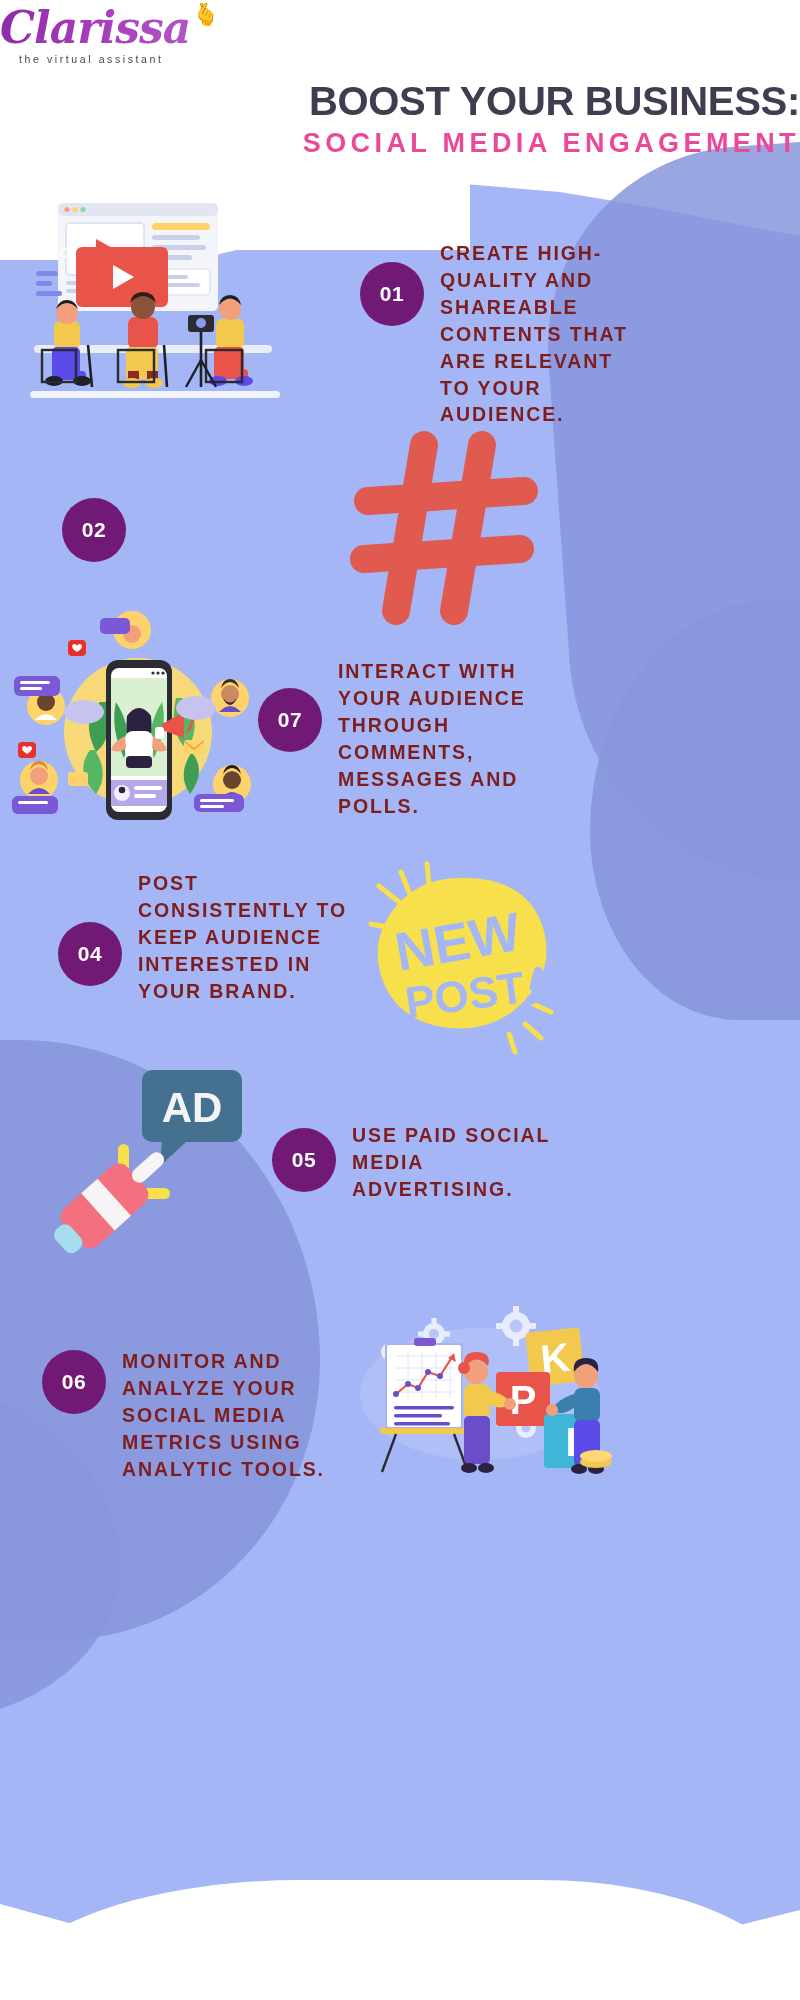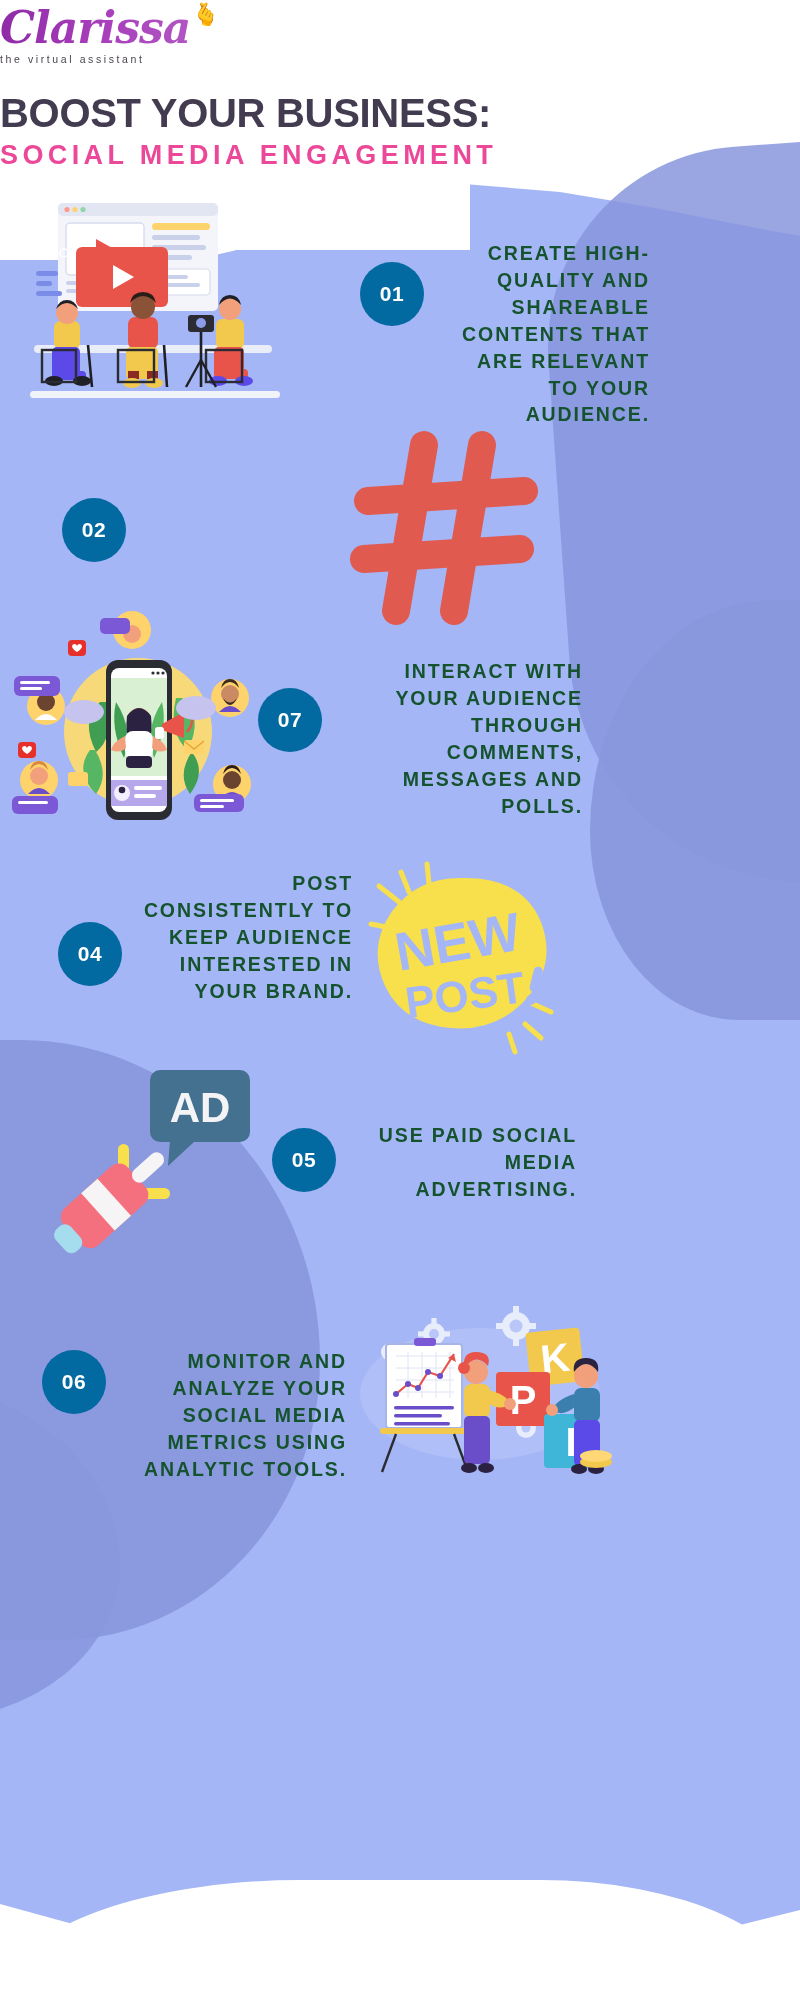--- a/index.html
+++ b/index.html
@@ -65,47 +65,46 @@
   .logo-script {
     font-family:"DejaVu Serif", serif;
     font-size:44px; font-style:italic; font-weight:700;
     color:#9b2fae; letter-spacing:-1px; line-height:1;
     background:linear-gradient(90deg,#8e2ba6 0%,#a53bb8 45%,#b255c4 100%);
     -webkit-background-clip:text; background-clip:text; color:transparent;
   }
   .logo-hand { position:absolute; right:-4px; top:-4px; font-size:22px; }
   .logo-tag {
     font-size:10.5px; letter-spacing:2.6px; color:#4a4450;
-    margin-top:3px; font-weight:400;
-  }
-
-  .title-block { position:absolute; left:0; top:92px; width:800px; text-align:left; z-index:30; }
+    margin-top:3px; font-weight:400;margin-left:19px;
+  }
+
+  .title-block { position:absolute; left:0; top:80px; width:800px; text-align:right; z-index:30; }
   .title-main {
     font-size:40px; font-weight:700; color:#433b4f;
     letter-spacing:-0.3px; line-height:1.05;
   }
   .title-sub {
     font-size:27px; font-weight:700; color:#ec4899;
     letter-spacing:4.4px; margin-top:7px; line-height:1.1;
   }
 
   
   .step { position:absolute; z-index:25; }
   .badge {
     width:64px; height:64px; border-radius:50%;
-    background:#0369a1; color:#ffffff;
+    background:#701a75; color:#ffffff;
     display:flex; align-items:center; justify-content:center;
     font-size:21px; font-weight:700; letter-spacing:.5px;
     flex:0 0 64px;
   }
   .step-text {
-    color:#14532d; font-weight:700; font-size:19.5px;
+    color:#7f1d1d; font-weight:700; font-size:19.5px;
     letter-spacing:1.9px; line-height:1.38;
     text-transform:uppercase;
-    text-align:right;
   }
 
   
   #step1 { left:360px; top:240px; width:290px; display:flex; gap:16px; align-items:flex-start; }
   #step1 .badge { margin-top:22px; }
   #step1 .step-text { width:215px; }
 
   #step2 { left:62px; top:478px; width:310px; display:flex; gap:16px; align-items:flex-start; }
   #step2 .badge { margin-top:20px; }
   #step2 .step-text { width:190px; }
@@ -130,21 +129,21 @@
   .gfx { position:absolute; z-index:20; }
 
   
   #hashtag { left:358px; top:435px; width:180px; height:190px; }
   #hashtag svg { width:100%; height:100%; }
 
   
   #newpost { left:365px; top:862px; width:200px; height:200px; }
 
   
-  #adbubble { left:148px; top:1068px; width:110px; height:100px;text-decoration:underline; }
+  #adbubble { left:140px; top:1068px; width:110px; height:100px;text-decoration:underline; }
   #megaphone { left:44px; top:1140px; width:145px; height:130px; }
 
   
   #illus1 { left:30px; top:195px; width:250px; height:215px; }
   #illus3 { left:12px; top:632px; width:250px; height:205px; }
   #illus6 { left:330px; top:1310px; width:280px; height:165px; }
 
   svg { display:block; overflow:visible; }
 </style>
 </head>

